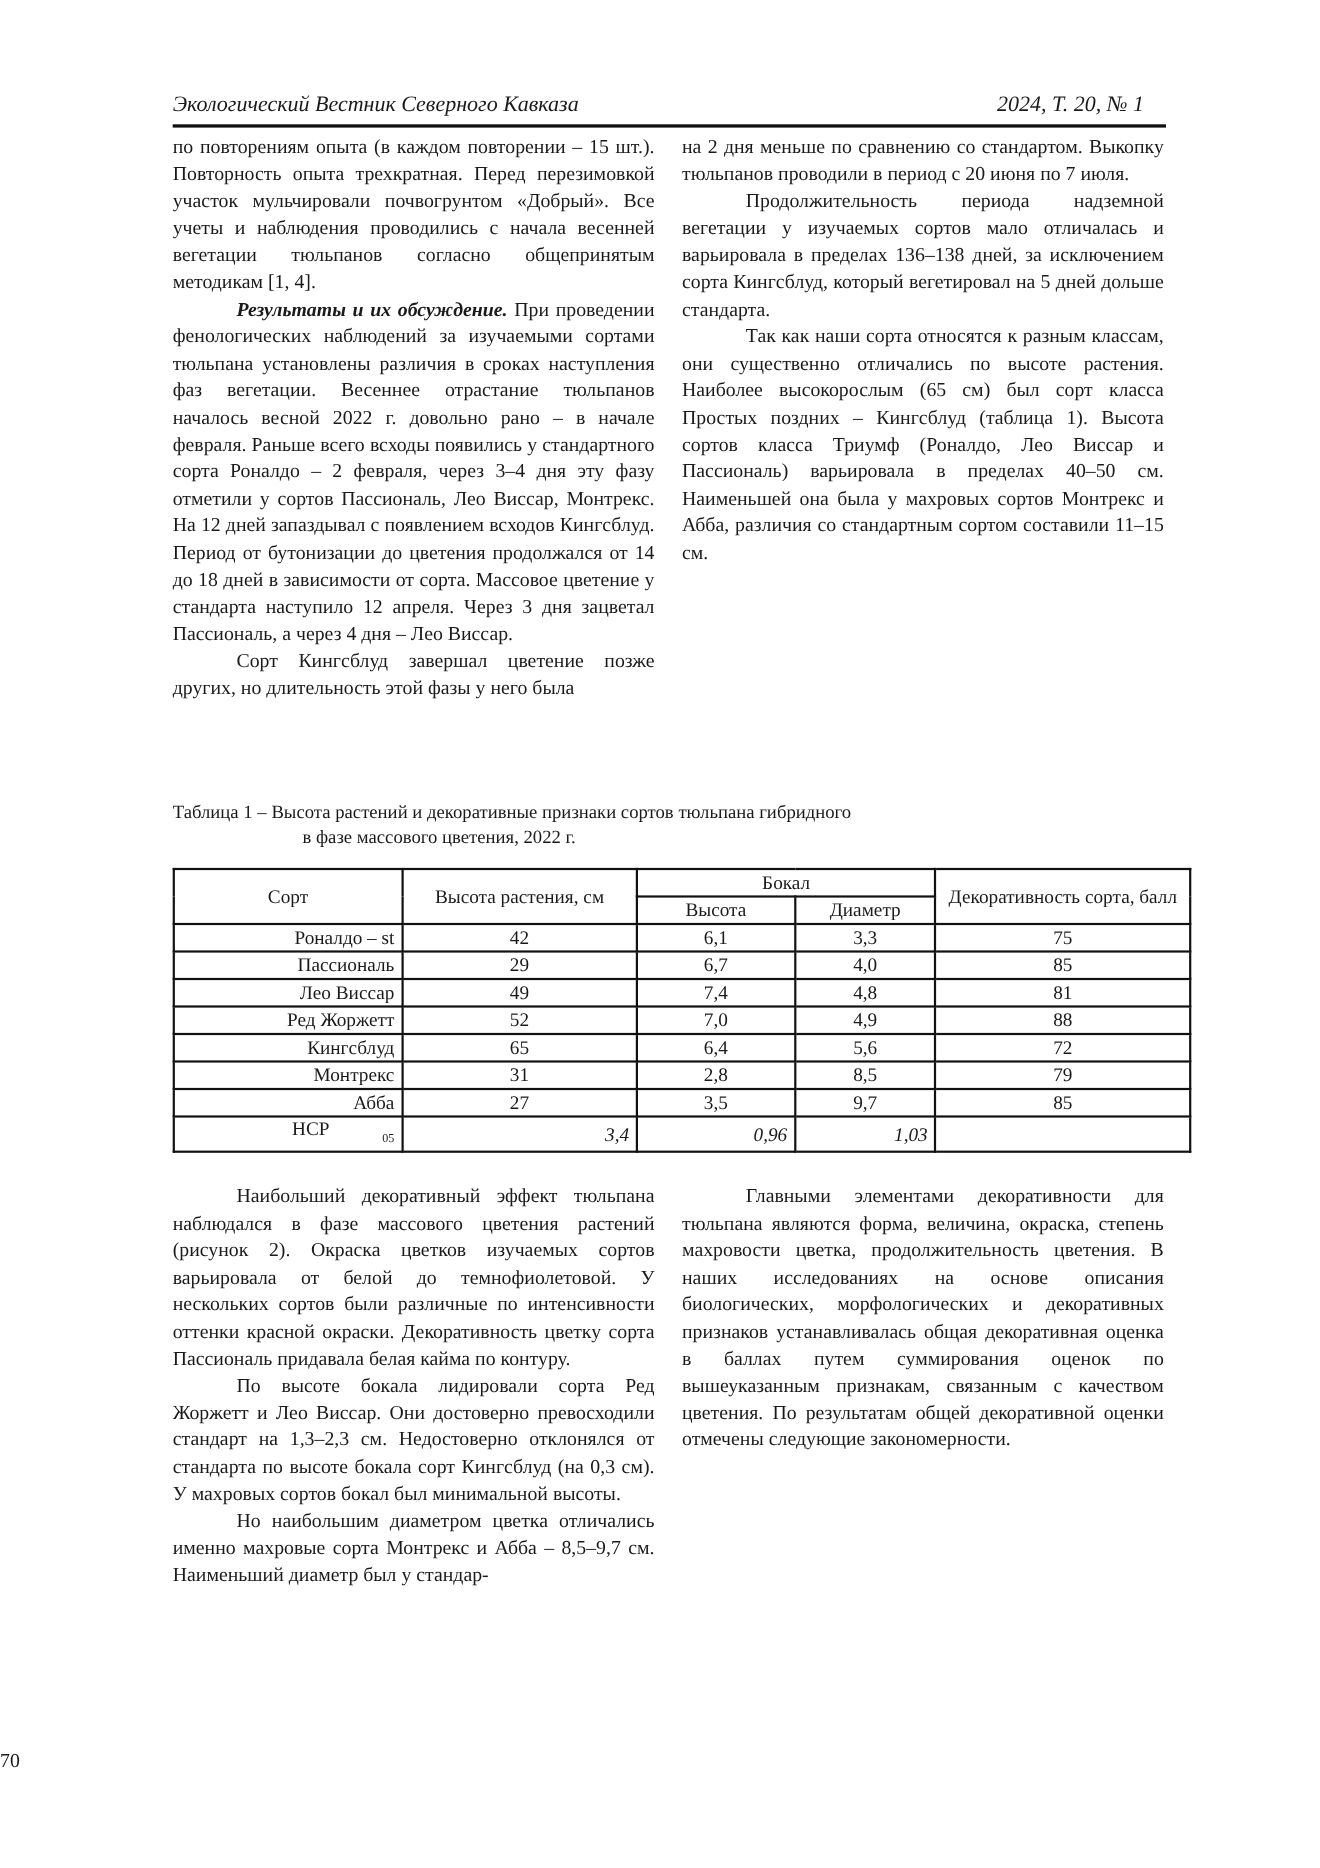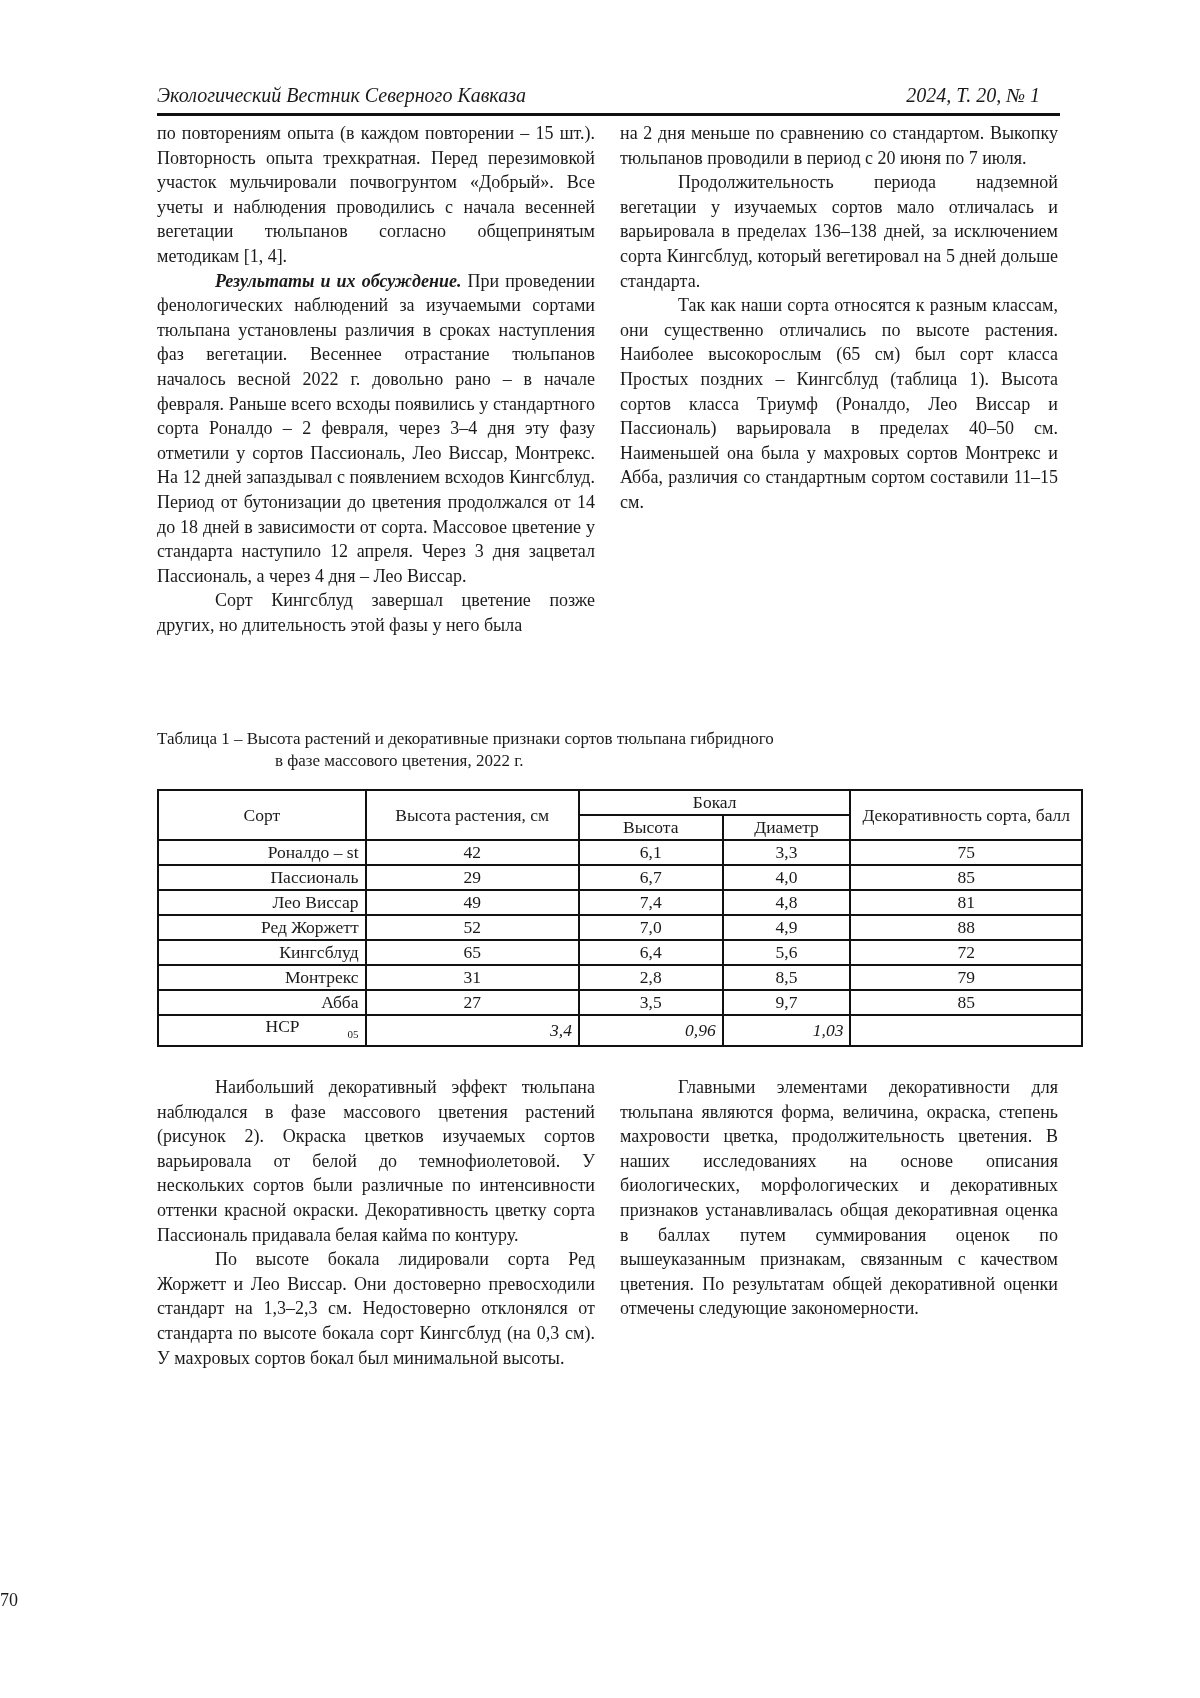--- a/index.html
+++ b/index.html
@@ -130,19 +130,20 @@
     <td class="it">0,96</td>
     <td class="it">1,03</td>
     <td></td>
   </tr>
 </tbody>
   </table>
 
 <div class="col col3">
   <p class="ind">Наибольший декоративный эффект тюльпана наблюдался в фазе массового цветения растений (рисунок 2). Окраска цветков изучаемых сортов варьировала от белой до темнофиолетовой. У нескольких сортов были различные по интенсивности оттенки красной окраски. Декоративность цветку сорта Пассиональ придавала белая кайма по контуру.</p>
   <p class="ind">По высоте бокала лидировали сорта Ред Жоржетт и Лео Виссар. Они достоверно превосходили стандарт на 1,3–2,3 см. Недостоверно отклонялся от стандарта по высоте бокала сорт Кингсблуд (на 0,3 см). У махровых сортов бокал был минимальной высоты.</p>
+  <p class="ind">Но наибольшим диаметром цветка отличались именно махровые сорта Монтрекс и Абба – 8,5–9,7 см. Наименьший диаметр был у стандар-</p>
 </div>
 
 <div class="col col4">
   <p class="ind">Главными элементами декоративности для тюльпана являются форма, величина, окраска, степень махровости цветка, продолжительность цветения. В наших исследованиях на основе описания биологических, морфологических и декоративных признаков устанавливалась общая декоративная оценка в баллах путем суммирования оценок по вышеуказанным признакам, связанным с качеством цветения. По результатам общей декоративной оценки отмечены следующие закономерности.</p>
 </div>
 
 <div class="pagenum">70</div>
 
 </body></html>

